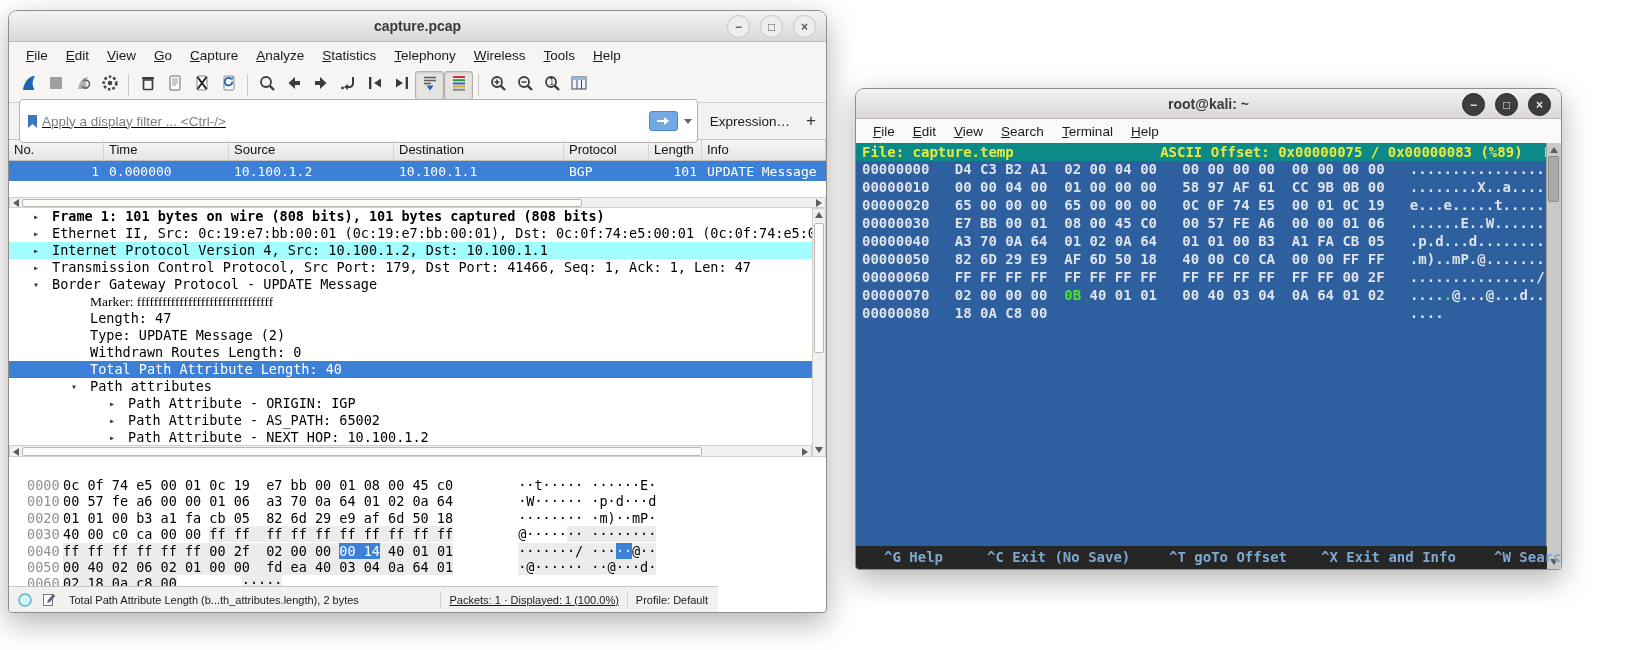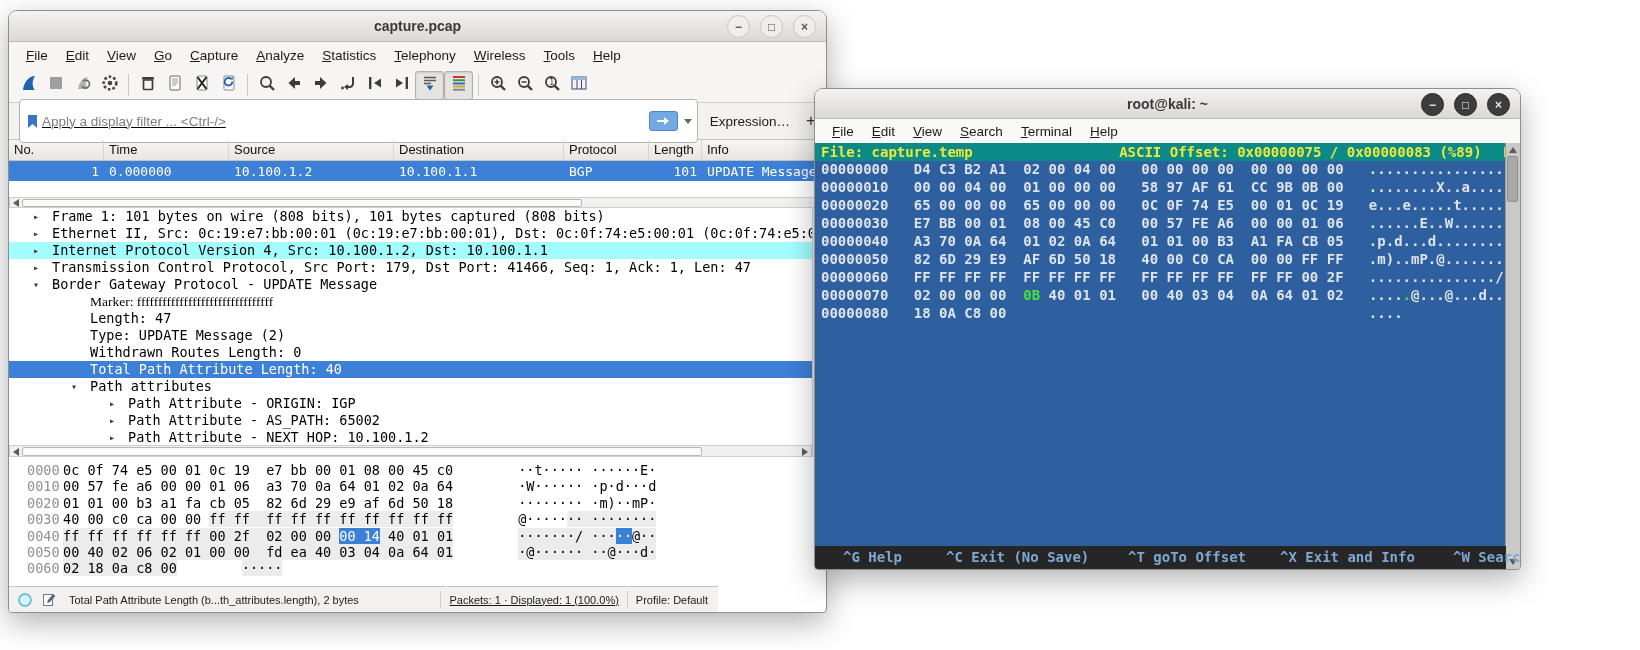--- a/index.html
+++ b/index.html
@@ -45,21 +45,21 @@
   .a-up{border-left:4px solid transparent;border-right:4px solid transparent;border-bottom:6px solid #5c5c5c;}
   .a-down{border-left:4px solid transparent;border-right:4px solid transparent;border-top:6px solid #5c5c5c;}
   .thumb{position:absolute;background:#fbfbfa;border:1px solid #bbb8b4;border-radius:2px;box-sizing:border-box;}
   #ws-details{position:absolute;left:0;top:197px;width:803px;height:237px;background:#fff;overflow:hidden;
     font:13.5px "DejaVu Sans Mono",monospace;border-bottom:1px solid #d8d5d1;}
   .pd-row{height:17px;line-height:17px;white-space:nowrap;overflow:hidden;}
   .pd-arrow{display:inline-block;width:19px;font-size:10px;color:#3a3a3a;vertical-align:1px;}
   .h-cyan{background:#a2fdff;}
   .h-sel{background:#3c80d8;color:#fff;}
   #ws-hex{position:absolute;left:0;top:446px;width:817px;height:130px;background:#fff;
-    font:13.5px "DejaVu Sans Mono",monospace;padding-top:5px;box-sizing:border-box;}
+    font:13.5px "DejaVu Sans Mono",monospace;padding-top:20px;box-sizing:border-box;}
   .hx-row{height:16.4px;line-height:16.4px;white-space:pre;}
   .hx-off{display:inline-block;width:36px;margin-left:18px;color:#909090;}
   .sh{background:#ececec;}
   .sel{background:#3c80d8;color:#fff;}
   #ws-status{position:absolute;left:0;bottom:0;width:709px;height:25px;background:#f2f1f0;border-top:1px solid #c8c5c1;
     display:flex;align-items:center;font-size:11px;color:#1a1a1a;}
   .st-sep{width:1px;height:17px;background:#d2cfcb;margin:0 8px;}
   
   #term-menubar{height:25px;background:#f9f9f8;border-bottom:1px solid #e3e1de;}
   #term-content{position:absolute;left:0;top:54px;right:0;bottom:23px;background:#2e5f9f;overflow:hidden;}
@@ -261,21 +261,21 @@
       <span class="pkt-cell" style="width: 53px; text-align: right;">101</span>
       <span class="pkt-cell" style="width: 124px;">UPDATE Message</span>
     </div>
 
   <div class="scroll" style="left:0;top:186px;width:817px;height:11px;">
     <span class="arrow a-left" style="left:3px;top:1px;"></span>
     <span class="arrow a-right" style="right:3px;top:1px;"></span>
     <span class="thumb" style="left:12px;top:1px;width:560px;height:8px;"></span>
   </div>
   <div id="ws-details">
-      <div class="pd-row" style="padding-left: 24px;"><span class="pd-arrow">▸</span><span class="pd-text">Frame 1: 101 bytes on wire (808 bits), 101 bytes captured (808 bits)</span></div>
+      <div class="pd-row" style="padding-left: 24px; font-weight: bold;"><span class="pd-arrow">▸</span><span class="pd-text">Frame 1: 101 bytes on wire (808 bits), 101 bytes captured (808 bits)</span></div>
       <div class="pd-row" style="padding-left: 24px;"><span class="pd-arrow">▸</span><span class="pd-text">Ethernet II, Src: 0c:19:e7:bb:00:01 (0c:19:e7:bb:00:01), Dst: 0c:0f:74:e5:00:01 (0c:0f:74:e5:00:01)</span></div>
       <div class="pd-row h-cyan" style="padding-left: 24px;"><span class="pd-arrow">▸</span><span class="pd-text">Internet Protocol Version 4, Src: 10.100.1.2, Dst: 10.100.1.1</span></div>
       <div class="pd-row" style="padding-left: 24px;"><span class="pd-arrow">▸</span><span class="pd-text">Transmission Control Protocol, Src Port: 179, Dst Port: 41466, Seq: 1, Ack: 1, Len: 47</span></div>
       <div class="pd-row" style="padding-left: 24px;"><span class="pd-arrow">▾</span><span class="pd-text">Border Gateway Protocol - UPDATE Message</span></div>
       <div class="pd-row" style="padding-left: 62px; font-family: Liberation Serif, serif;"><span class="pd-arrow"></span><span class="pd-text">Marker: ffffffffffffffffffffffffffffffff</span></div>
       <div class="pd-row" style="padding-left: 62px;"><span class="pd-arrow"></span><span class="pd-text">Length: 47</span></div>
       <div class="pd-row" style="padding-left: 62px;"><span class="pd-arrow"></span><span class="pd-text">Type: UPDATE Message (2)</span></div>
       <div class="pd-row" style="padding-left: 62px;"><span class="pd-arrow"></span><span class="pd-text">Withdrawn Routes Length: 0</span></div>
       <div class="pd-row h-sel" style="padding-left: 62px;"><span class="pd-arrow"></span><span class="pd-text">Total Path Attribute Length: 40</span></div>
       <div class="pd-row" style="padding-left: 62px;"><span class="pd-arrow">▾</span><span class="pd-text">Path attributes</span></div>
@@ -313,21 +313,21 @@
         <path d="M13 2 7 9l-1 3 3-1 6-7z" fill="#4a6fae" stroke="#333" stroke-width=".7" transform="scale(.8) translate(1,1)"></path>
       </svg>
     <span style="margin-left:12px;flex:1;overflow:hidden;white-space:nowrap;">Total Path Attribute Length (b...th_attributes.length), 2 bytes</span>
     <span class="st-sep"></span>
     <span style="white-space:nowrap;text-decoration:underline;">Packets: 1 · Displayed: 1 (100.0%)</span>
     <span class="st-sep"></span>
     <span style="white-space:nowrap;margin-right:10px;">Profile: Default</span>
   </div>
 </div>
 
-<div class="win" id="term-win" style="left:814px;top:88px;width:705px;height:480px;">
+<div class="win" id="term-win" style="left:855px;top:88px;width:705px;height:480px;">
   <div class="titlebar" style="height:29px;">
     <span>root@kali: ~</span>
     <span class="winbtns" id="term-winbtns">
         <span class="wbtn dark">−</span>
         <span class="wbtn dark">□</span>
         <span class="wbtn dark">×</span>
       </span>
   </div>
   <div class="menubar" id="term-menubar">
       <span class="menu-item"><u>F</u>ile</span>

